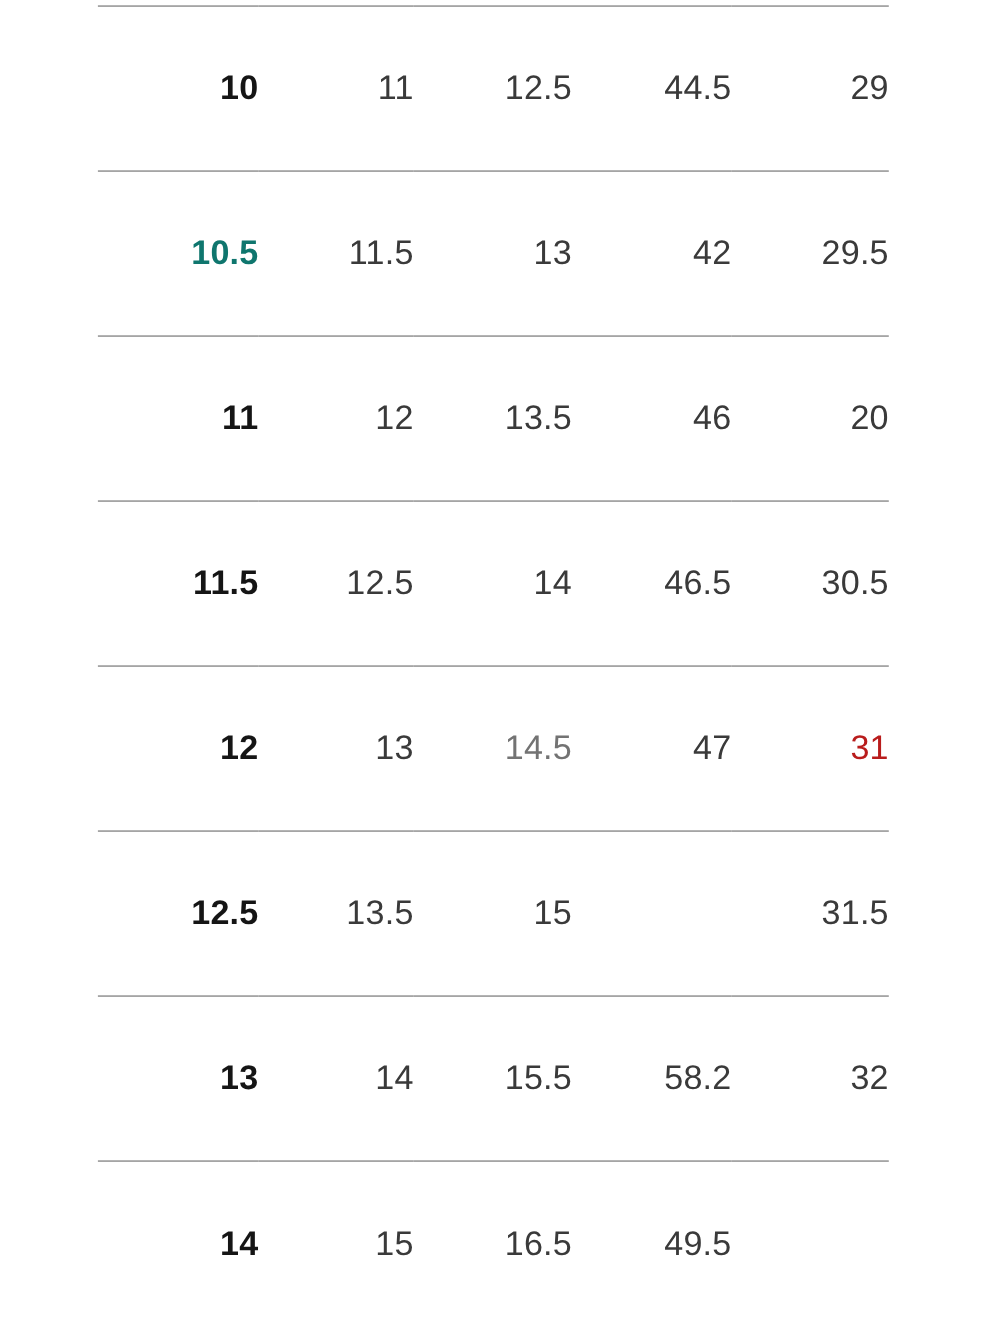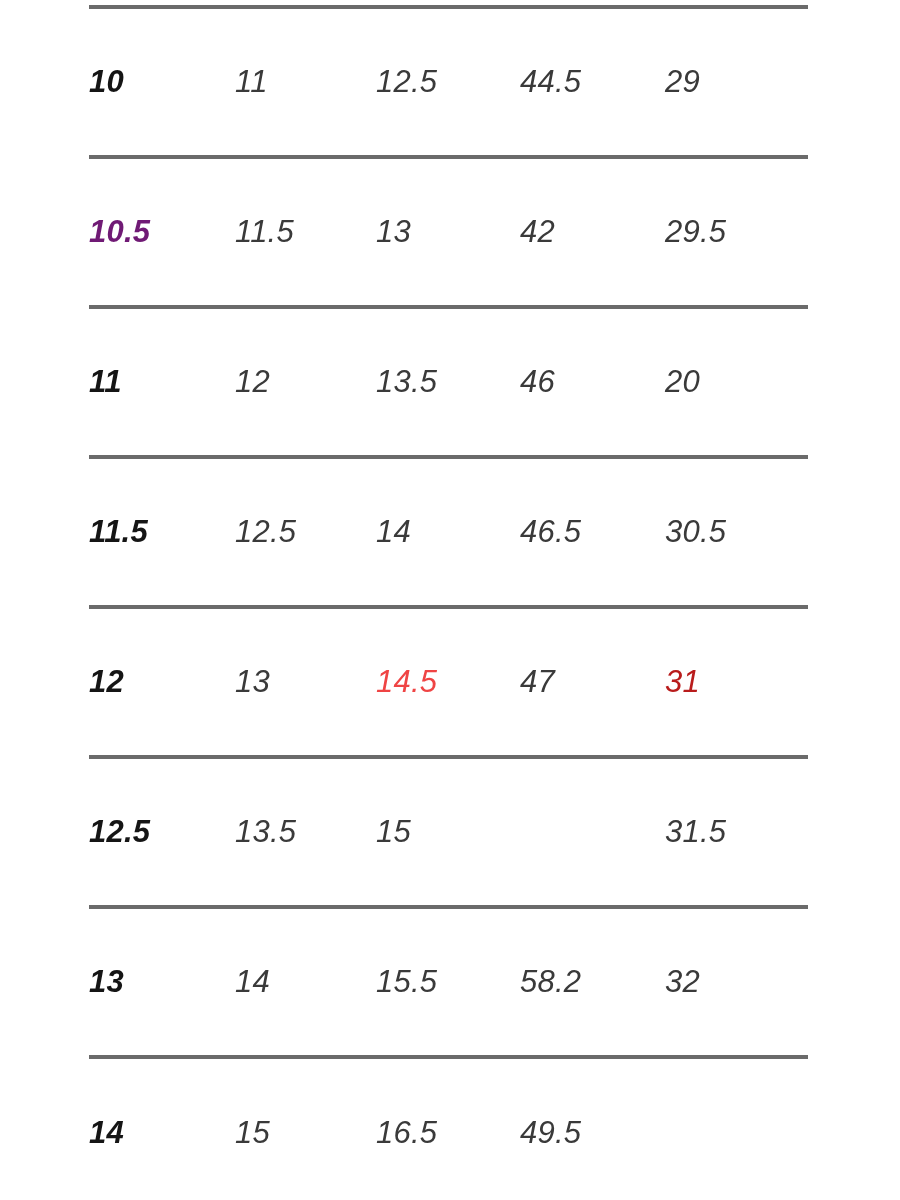--- a/index.html
+++ b/index.html
@@ -27,30 +27,29 @@
     width: 719px;
     border-collapse: collapse;
     table-layout: fixed;
   }
 
   table.size-table tr {
     height: 150px;
   }
 
   table.size-table td {
-    border-top: 4px solid #8b5cf6;
-    text-align: left;
+    border-top: 1px solid #8b5cf6;
+    text-align: right;
     vertical-align: middle;
     padding: 0;
     font-size: 31px;
     line-height: 1.1;
     color: #3a3a3a;
     font-weight: 400;
     letter-spacing: 0.2px;
-    font-style: italic;
   }
 
   
   table.size-table td.col-primary {
     font-weight: 700;
     color: #151515;
   }
 
   
   col.c1 { width: 146px; }
@@ -76,21 +75,21 @@
     </colgroup>
     <tbody id="size-table-body">
         <tr>
           <td class="col-primary" style="border-top-color: rgb(107, 107, 107); color: rgb(21, 21, 21);">10</td>
           <td style="border-top-color: rgb(107, 107, 107); color: rgb(58, 58, 58);">11</td>
           <td style="border-top-color: rgb(107, 107, 107); color: rgb(58, 58, 58);">12.5</td>
           <td style="border-top-color: rgb(107, 107, 107); color: rgb(58, 58, 58);">44.5</td>
           <td style="border-top-color: rgb(107, 107, 107); color: rgb(58, 58, 58);">29</td>
         </tr>
         <tr>
-          <td class="col-primary" style="border-top-color: rgb(107, 107, 107); color: #701a75;">10.5</td>
+          <td class="col-primary" style="border-top-color: rgb(107, 107, 107); color: #0f766e;">10.5</td>
           <td style="border-top-color: rgb(107, 107, 107); color: rgb(58, 58, 58);">11.5</td>
           <td style="border-top-color: rgb(107, 107, 107); color: rgb(58, 58, 58);">13</td>
           <td style="border-top-color: rgb(107, 107, 107); color: rgb(58, 58, 58);">42</td>
           <td style="border-top-color: rgb(107, 107, 107); color: rgb(58, 58, 58);">29.5</td>
         </tr>
         <tr>
           <td class="col-primary" style="border-top-color: rgb(107, 107, 107); color: rgb(21, 21, 21);">11</td>
           <td style="border-top-color: rgb(107, 107, 107); color: rgb(58, 58, 58);">12</td>
           <td style="border-top-color: rgb(107, 107, 107); color: rgb(58, 58, 58);">13.5</td>
           <td style="border-top-color: rgb(107, 107, 107); color: rgb(58, 58, 58);">46</td>
@@ -99,21 +98,21 @@
         <tr>
           <td class="col-primary" style="border-top-color: rgb(107, 107, 107); color: rgb(21, 21, 21);">11.5</td>
           <td style="border-top-color: rgb(107, 107, 107); color: rgb(58, 58, 58);">12.5</td>
           <td style="border-top-color: rgb(107, 107, 107); color: rgb(58, 58, 58);">14</td>
           <td style="border-top-color: rgb(107, 107, 107); color: rgb(58, 58, 58);">46.5</td>
           <td style="border-top-color: rgb(107, 107, 107); color: rgb(58, 58, 58); margin-top: 36px;">30.5</td>
         </tr>
         <tr>
           <td class="col-primary" style="border-top-color: rgb(107, 107, 107); color: rgb(21, 21, 21);">12</td>
           <td style="border-top-color: rgb(107, 107, 107); color: rgb(58, 58, 58);">13</td>
-          <td style="border-top-color: rgb(107, 107, 107); color: #ef4444; margin-top: 32px;">14.5</td>
+          <td style="border-top-color: rgb(107, 107, 107); color: #737373; margin-top: 32px;">14.5</td>
           <td style="border-top-color: rgb(107, 107, 107); color: rgb(58, 58, 58);">47</td>
           <td style="border-top-color: rgb(107, 107, 107); color: #b91c1c;">31</td>
         </tr>
         <tr>
           <td class="col-primary" style="border-top-color: rgb(107, 107, 107); color: rgb(21, 21, 21);">12.5</td>
           <td style="border-top-color: rgb(107, 107, 107); color: rgb(58, 58, 58);">13.5</td>
           <td style="border-top-color: rgb(107, 107, 107); color: rgb(58, 58, 58);">15</td>
           <td class="empty" style="border-top-color: rgb(107, 107, 107);"></td>
           <td style="border-top-color: rgb(107, 107, 107); color: rgb(58, 58, 58);">31.5</td>
         </tr>

